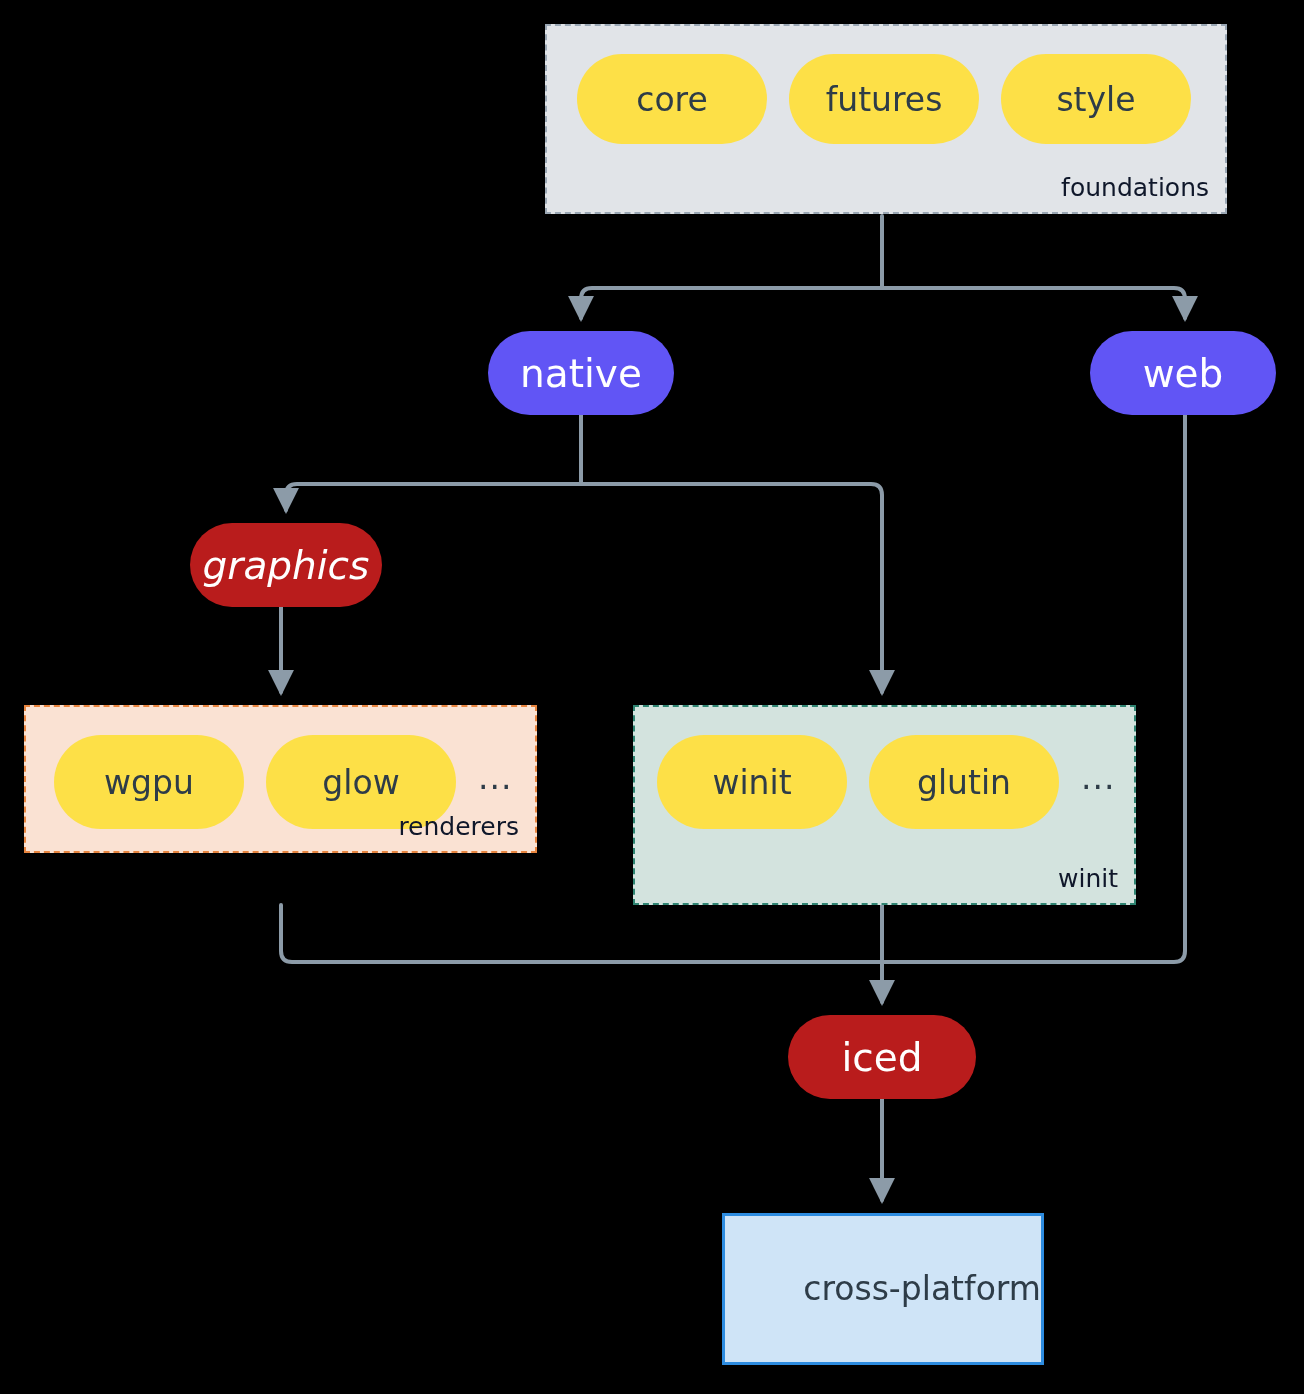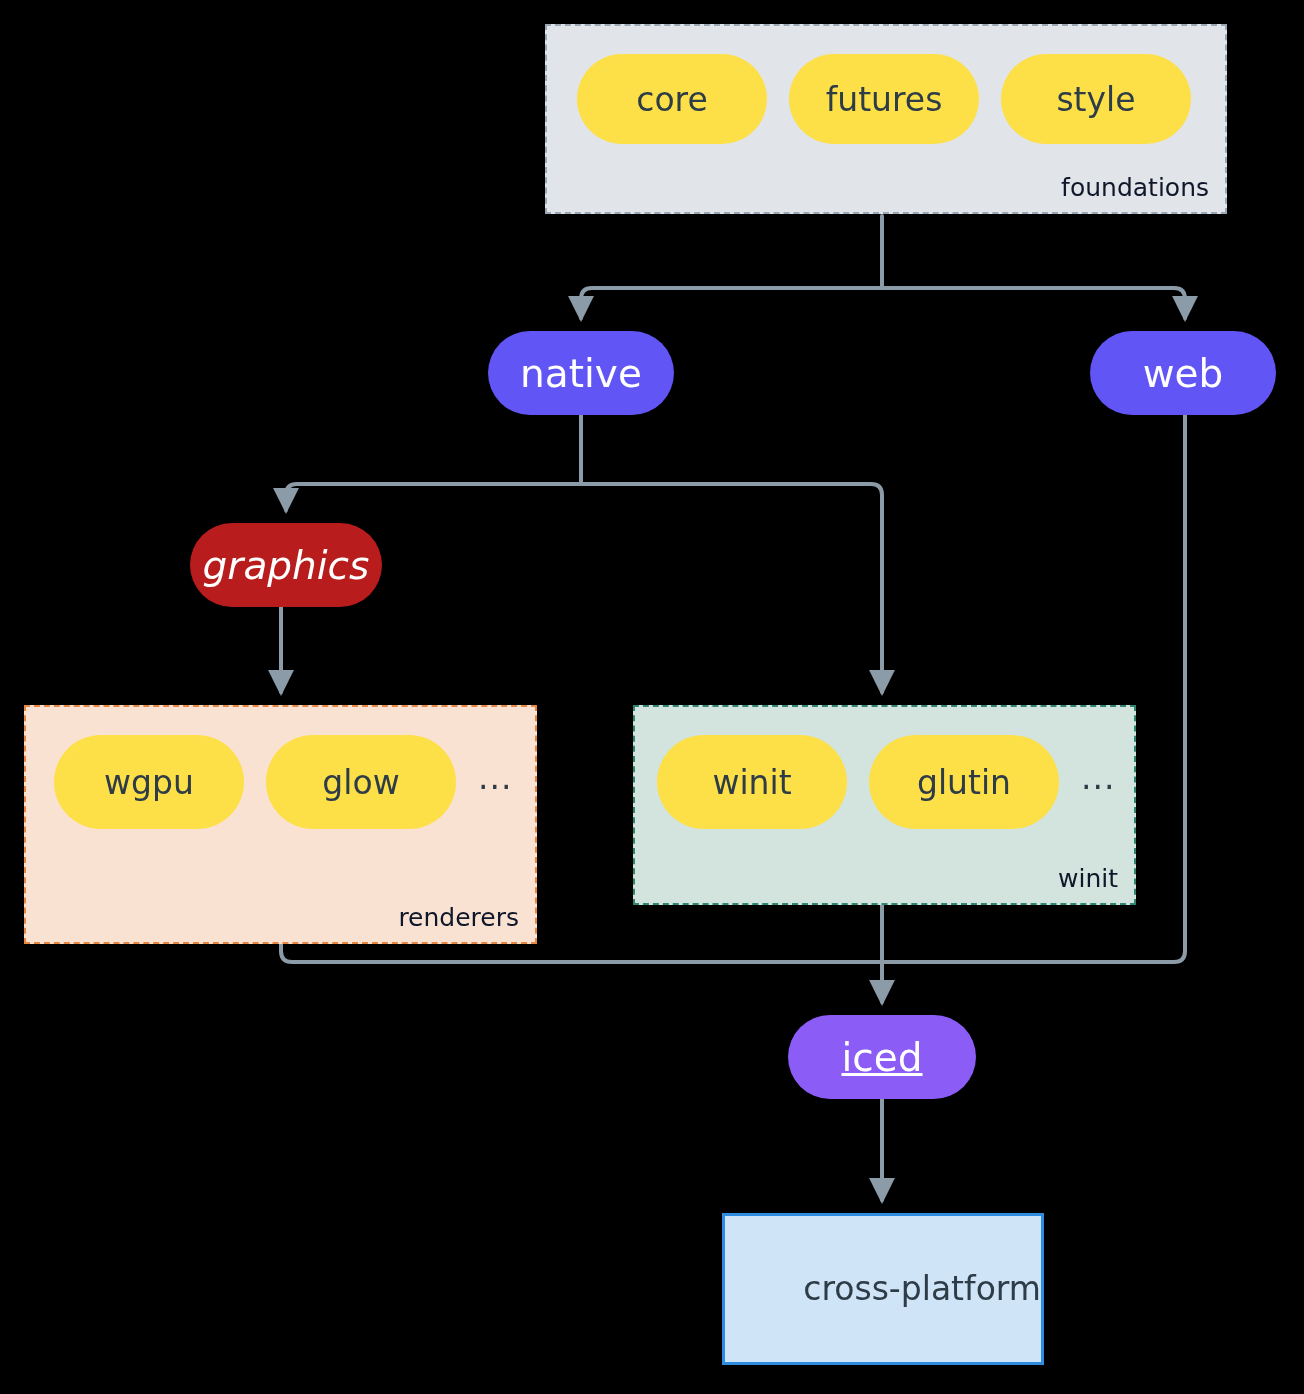--- a/index.html
+++ b/index.html
@@ -58,21 +58,21 @@
     top: 24px;
     width: 682px;
     height: 190px;
     background: #e1e4e8;
     border-color: #9aa7b4;
   }
   #cluster-renderers {
     left: 24px;
     top: 705px;
     width: 513px;
-    height: 239px;
+    height: 148px;
     background: #fae2d3;
     border-color: #e8853f;
   }
   #cluster-shells {
     left: 633px;
     top: 705px;
     width: 503px;
     height: 200px;
     background: #d3e3de;
     border-color: #2f8472;
@@ -128,22 +128,21 @@
     width: 192px;
     height: 84px;
     background: #b91c1c;
     font-style: italic;
   }
   #node-iced {
     left: 788px;
     top: 1015px;
     width: 188px;
     height: 84px;
-    background: #8b5cf6;
-    text-decoration: underline;
+    background: #b91c1c;
   }
 
   
   #node-application {
     position: absolute;
     left: 722px;
     top: 1213px;
     width: 322px;
     height: 152px;
     background: #cfe4f7;

